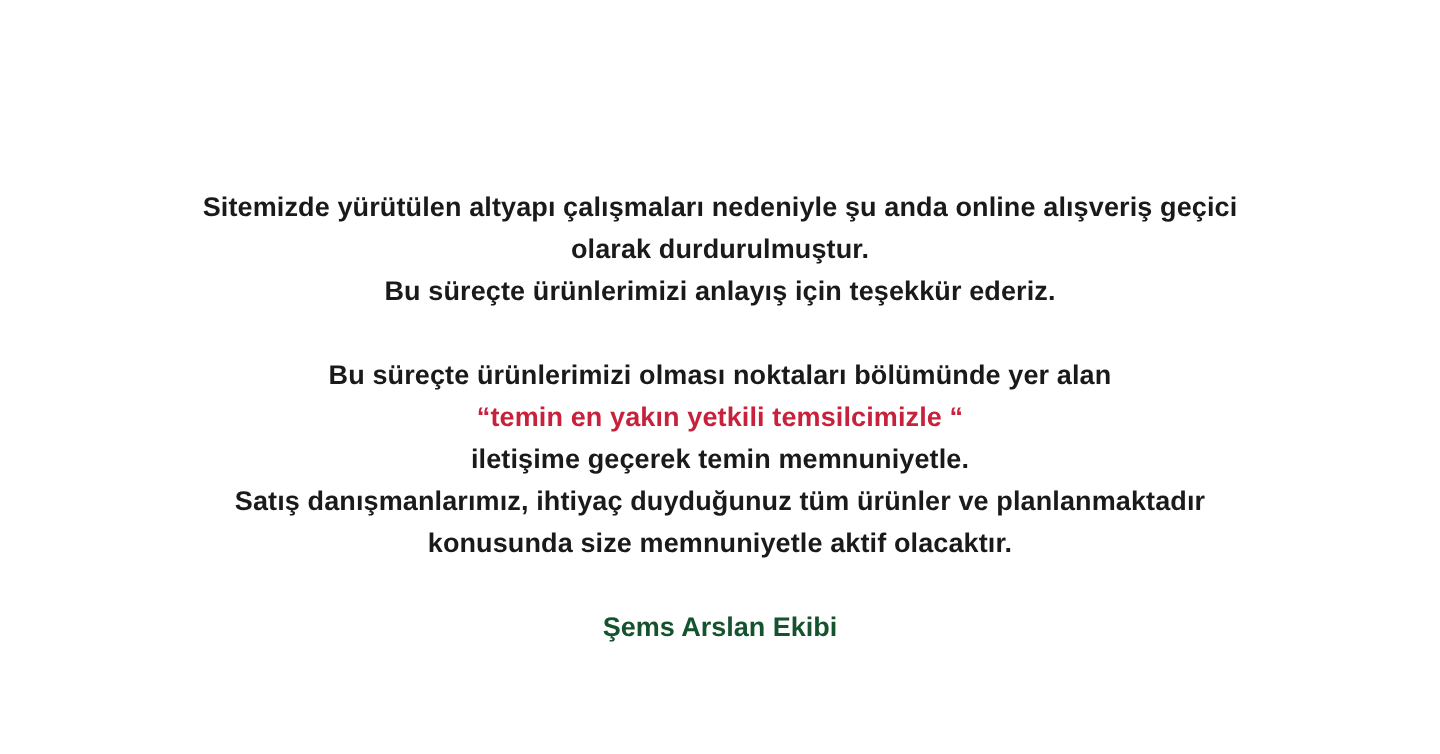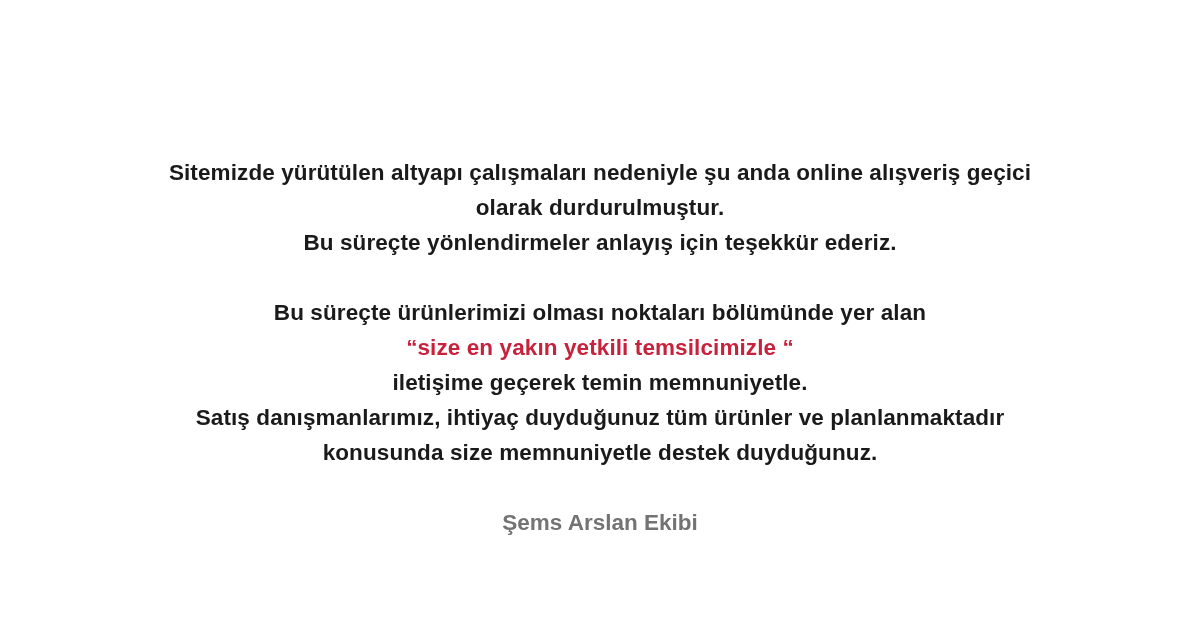--- a/index.html
+++ b/index.html
@@ -51,41 +51,41 @@
     display: block;
     height: 35px;
   }
 
   .signature-line {
     display: block;
     font-family: "Liberation Sans", sans-serif;
     font-weight: bold;
     font-size: 22.5px;
     line-height: 35px;
-    color: #737373;
+    color: #14532d;
     text-align: center;
     white-space: nowrap;
   }
 </style>
 </head>
 <body>
 
 <div class="notice-page">
   <div class="notice-body">
 
     <span class="notice-line">Sitemizde yürütülen altyapı çalışmaları nedeniyle şu anda online alışveriş geçici</span>
     <span class="notice-line">olarak durdurulmuştur.</span>
-    <span class="notice-line">Bu süreçte yönlendirmeler anlayış için teşekkür ederiz.</span>
+    <span class="notice-line">Bu süreçte ürünlerimizi anlayış için teşekkür ederiz.</span>
 
     <span class="para-gap"></span>
 
     <span class="notice-line">Bu süreçte ürünlerimizi olması noktaları bölümünde yer alan</span>
-    <span class="notice-line highlight">“size en yakın yetkili temsilcimizle “</span>
+    <span class="notice-line highlight">“temin en yakın yetkili temsilcimizle “</span>
     <span class="notice-line">iletişime geçerek temin memnuniyetle.</span>
     <span class="notice-line">Satış danışmanlarımız, ihtiyaç duyduğunuz tüm ürünler ve planlanmaktadır</span>
-    <span class="notice-line">konusunda size memnuniyetle destek duyduğunuz.</span>
+    <span class="notice-line">konusunda size memnuniyetle aktif olacaktır.</span>
 
     <span class="para-gap"></span>
 
     <span class="signature-line">Şems Arslan Ekibi</span>
 
   </div>
 </div>
 
 </body></html>

